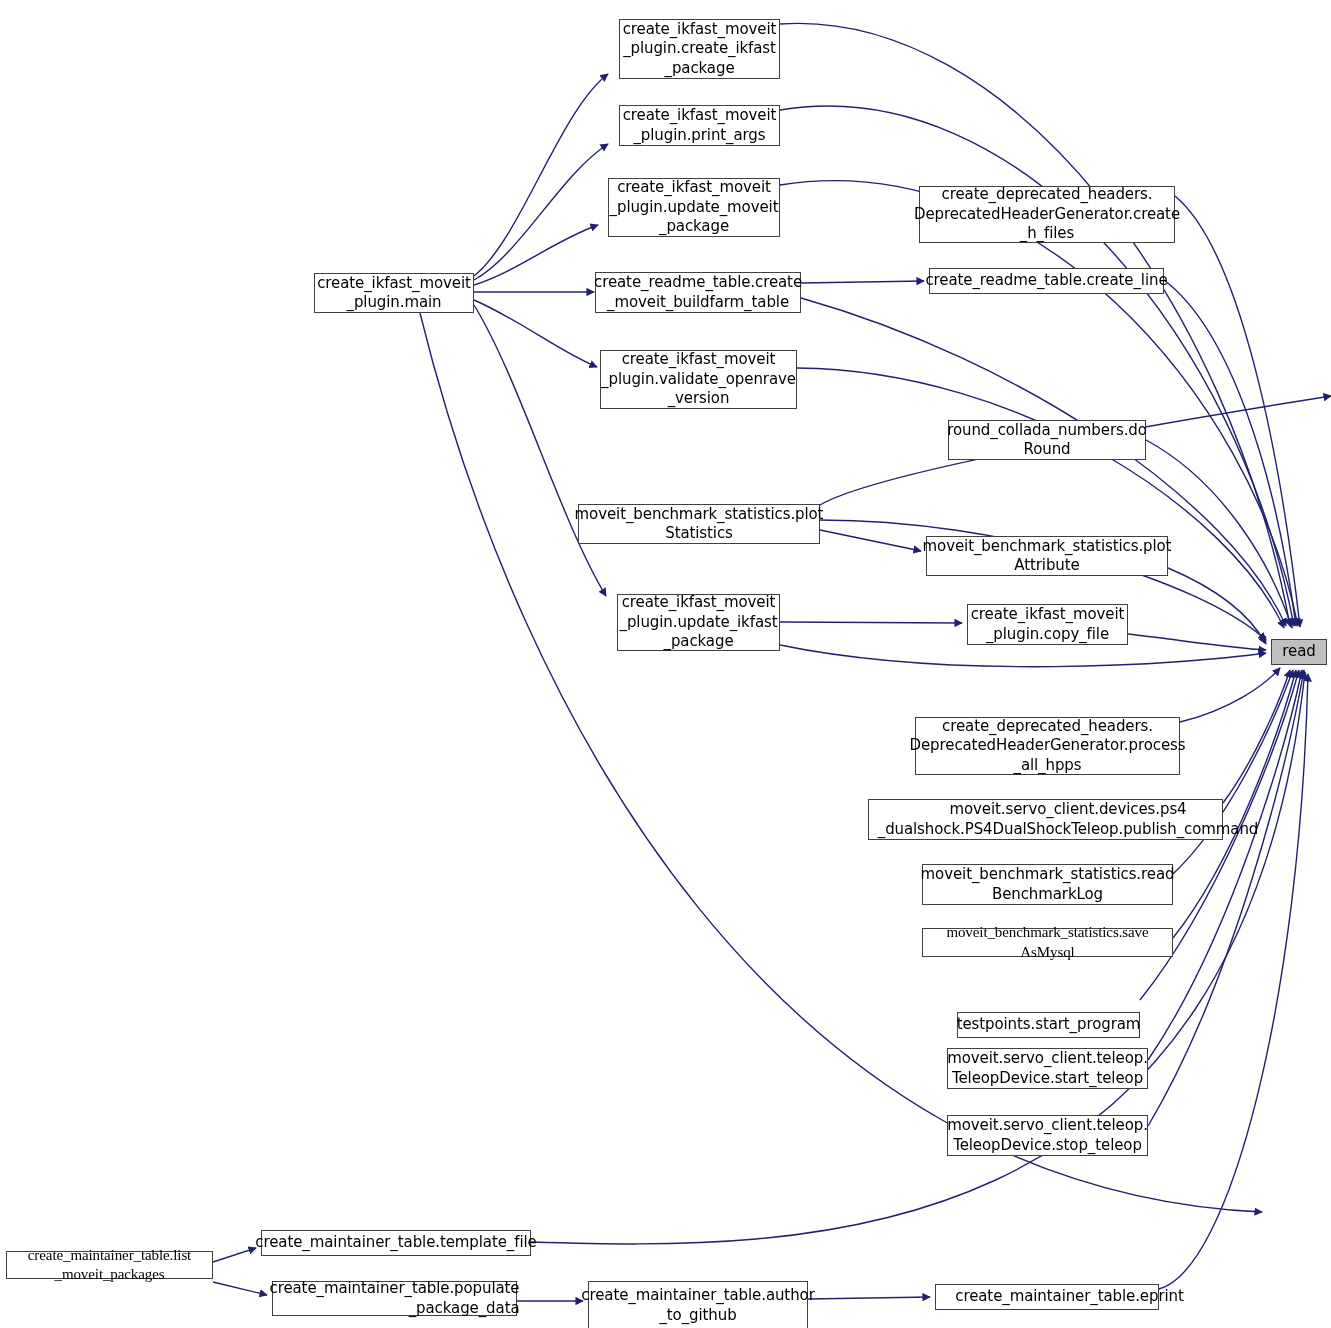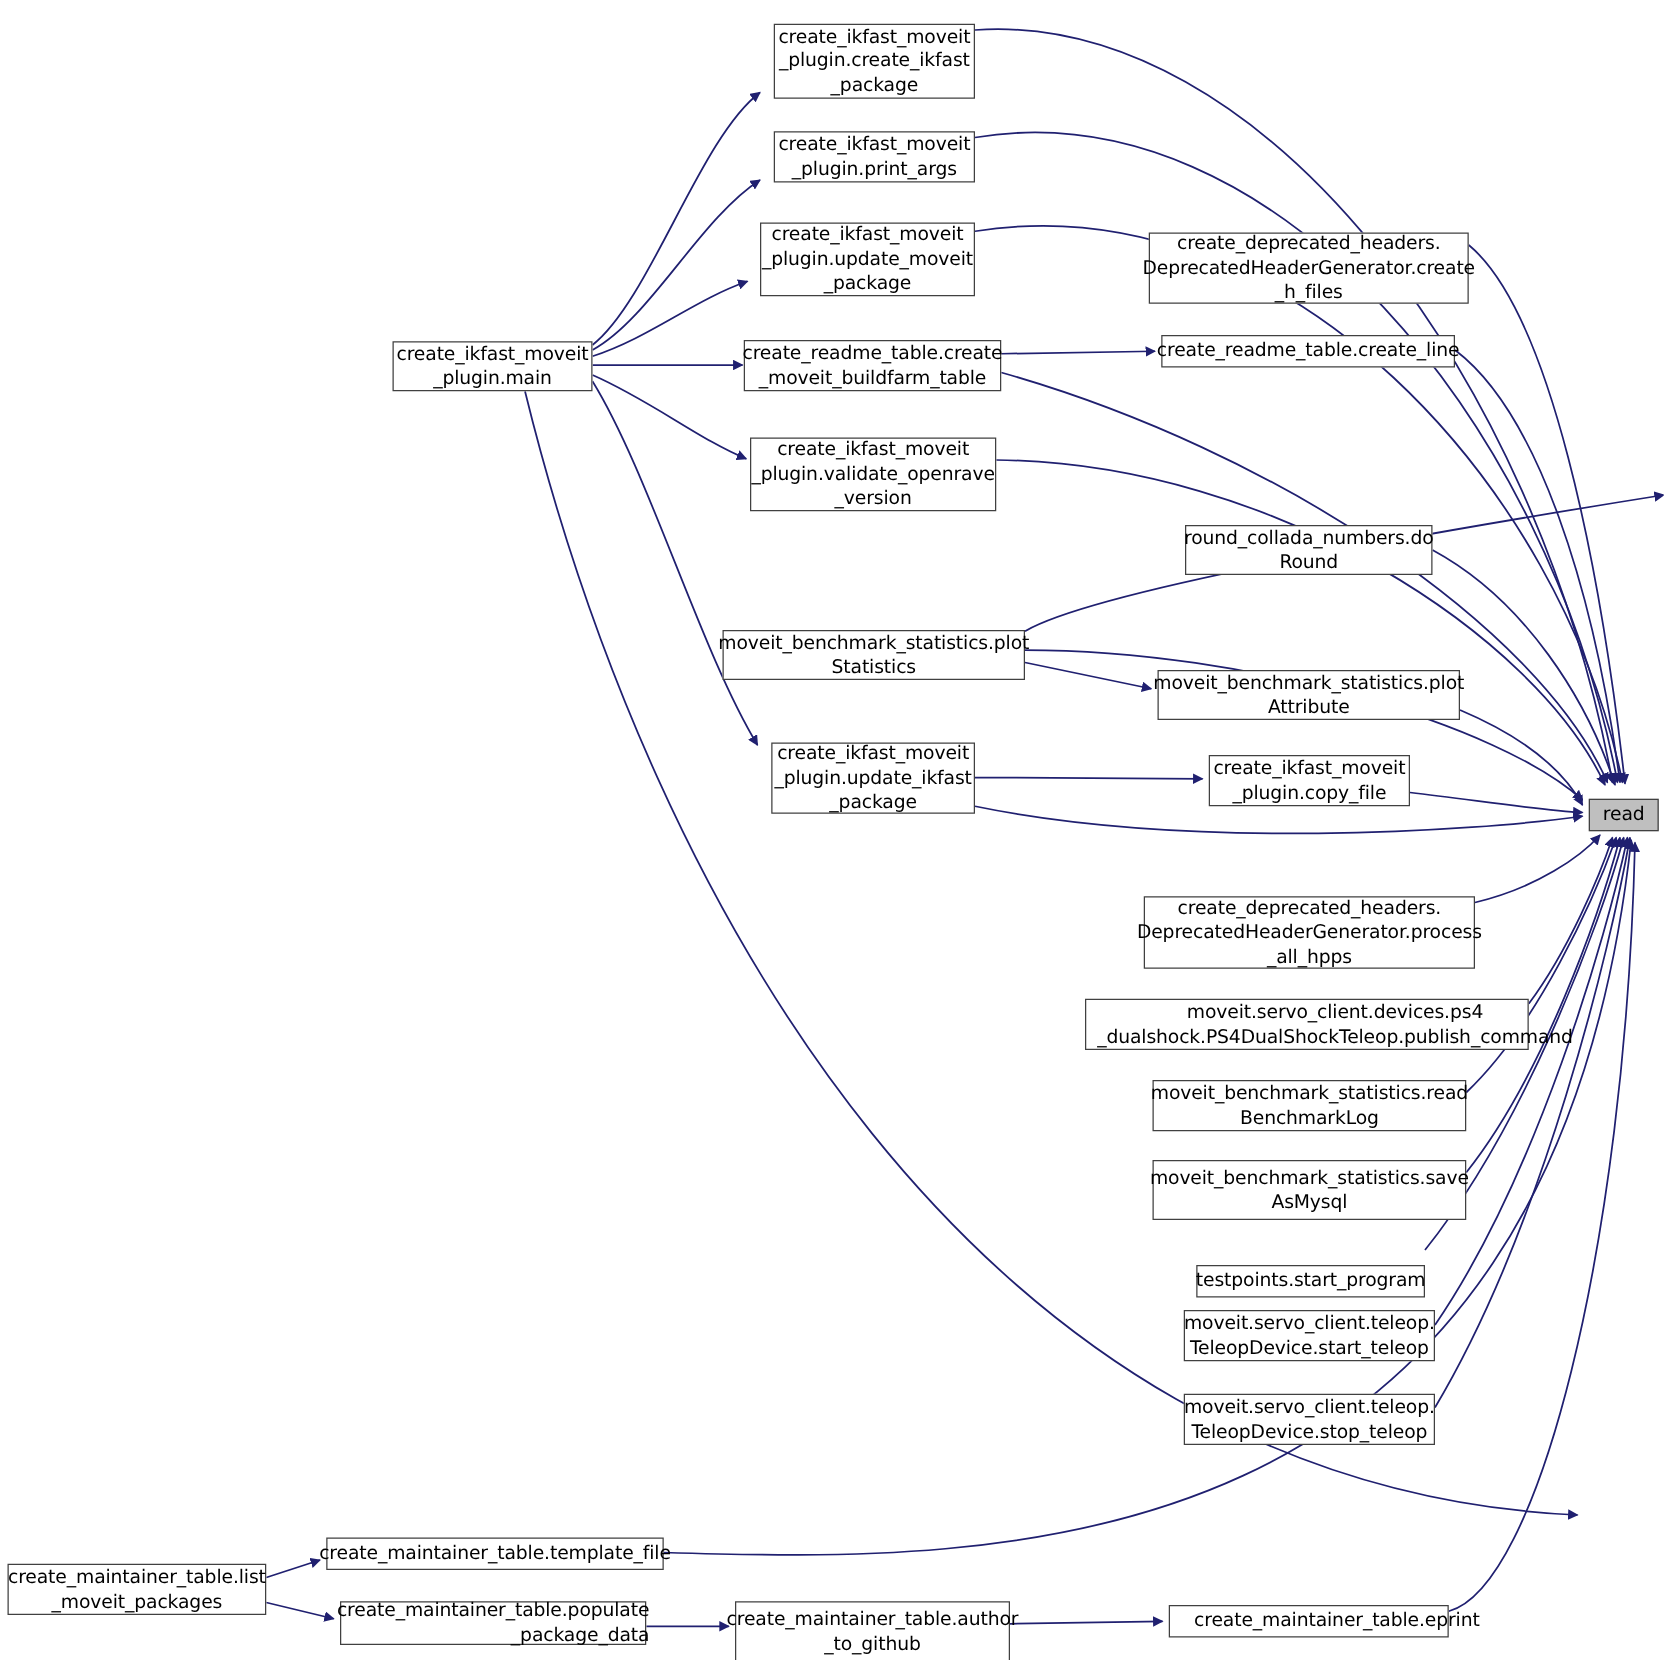--- a/index.html
+++ b/index.html
@@ -127,29 +127,29 @@
       <div class="node" style="left: 967px; top: 604px; width: 161px; height: 41px;">create_ikfast_moveit
 _plugin.copy_file</div>
       <div class="node highlight" style="left: 1271px; top: 639px; width: 56px; height: 26px;">read</div>
       <div class="node" style="left: 915px; top: 717px; width: 265px; height: 58px;">create_deprecated_headers.
 DeprecatedHeaderGenerator.process
 _all_hpps</div>
       <div class="node" style="left: 868px; top: 799px; width: 355px; height: 41px; padding-left: 48px;">moveit.servo_client.devices.ps4
 _dualshock.PS4DualShockTeleop.publish_command</div>
       <div class="node" style="left: 922px; top: 864px; width: 251px; height: 41px;">moveit_benchmark_statistics.read
 BenchmarkLog</div>
-      <div class="node" style="left: 922px; top: 928px; width: 251px; height: 48px;">moveit_benchmark_statistics.save
+      <div class="node" style="left: 922px; top: 928px; width: 251px; height: 29px; font-family: Liberation Serif, serif;">moveit_benchmark_statistics.save
 AsMysql</div>
       <div class="node" style="left: 957px; top: 1012px; width: 183px; height: 26px;">testpoints.start_program</div>
       <div class="node" style="left: 947px; top: 1048px; width: 201px; height: 41px;">moveit.servo_client.teleop.
 TeleopDevice.start_teleop</div>
       <div class="node" style="left: 947px; top: 1115px; width: 201px; height: 41px;">moveit.servo_client.teleop.
 TeleopDevice.stop_teleop</div>
       <div class="node" style="left: 261px; top: 1230px; width: 270px; height: 26px;">create_maintainer_table.template_file</div>
-      <div class="node" style="left: 6px; top: 1251px; width: 207px; height: 41px;">create_maintainer_table.list
+      <div class="node" style="left: 6px; top: 1251px; width: 207px; height: 28px; font-family: Liberation Serif, serif;">create_maintainer_table.list
 _moveit_packages</div>
       <div class="node" style="left: 272px; top: 1281px; width: 245px; height: 35px; text-align: right;">create_maintainer_table.populate
 _package_data</div>
       <div class="node" style="left: 588px; top: 1281px; width: 220px; height: 49px;">create_maintainer_table.author
 _to_github</div>
       <div class="node" style="left: 935px; top: 1284px; width: 224px; height: 26px; padding-left: 48px;">create_maintainer_table.eprint</div>
     </div>
 </div>
 
 </body></html>

